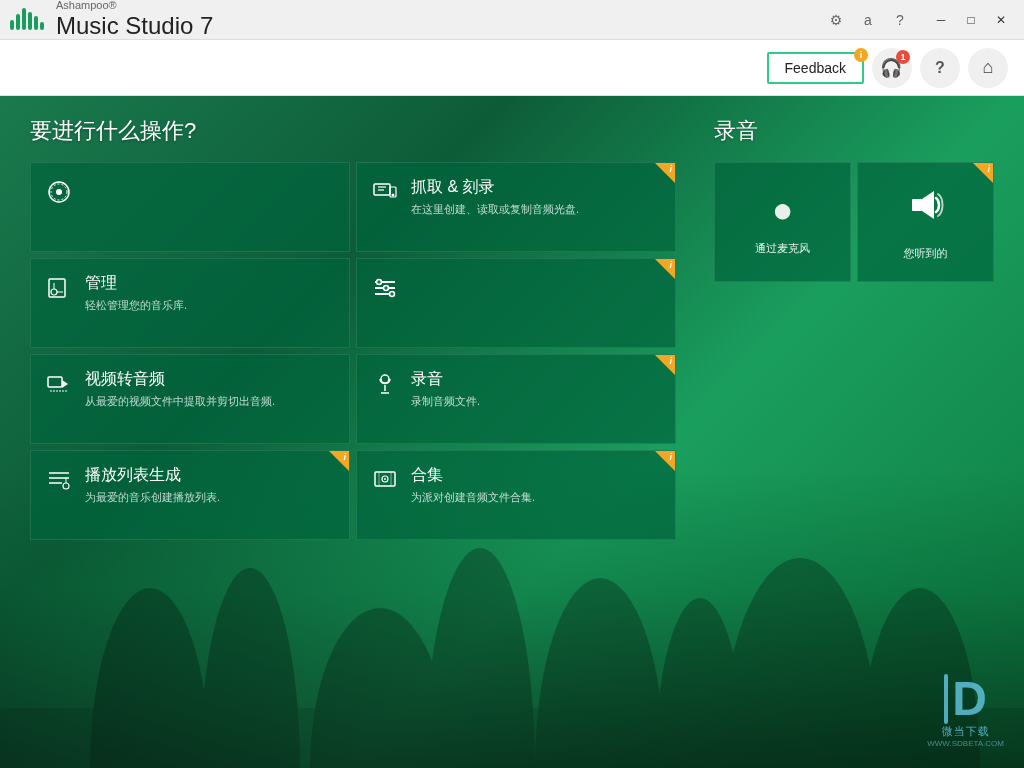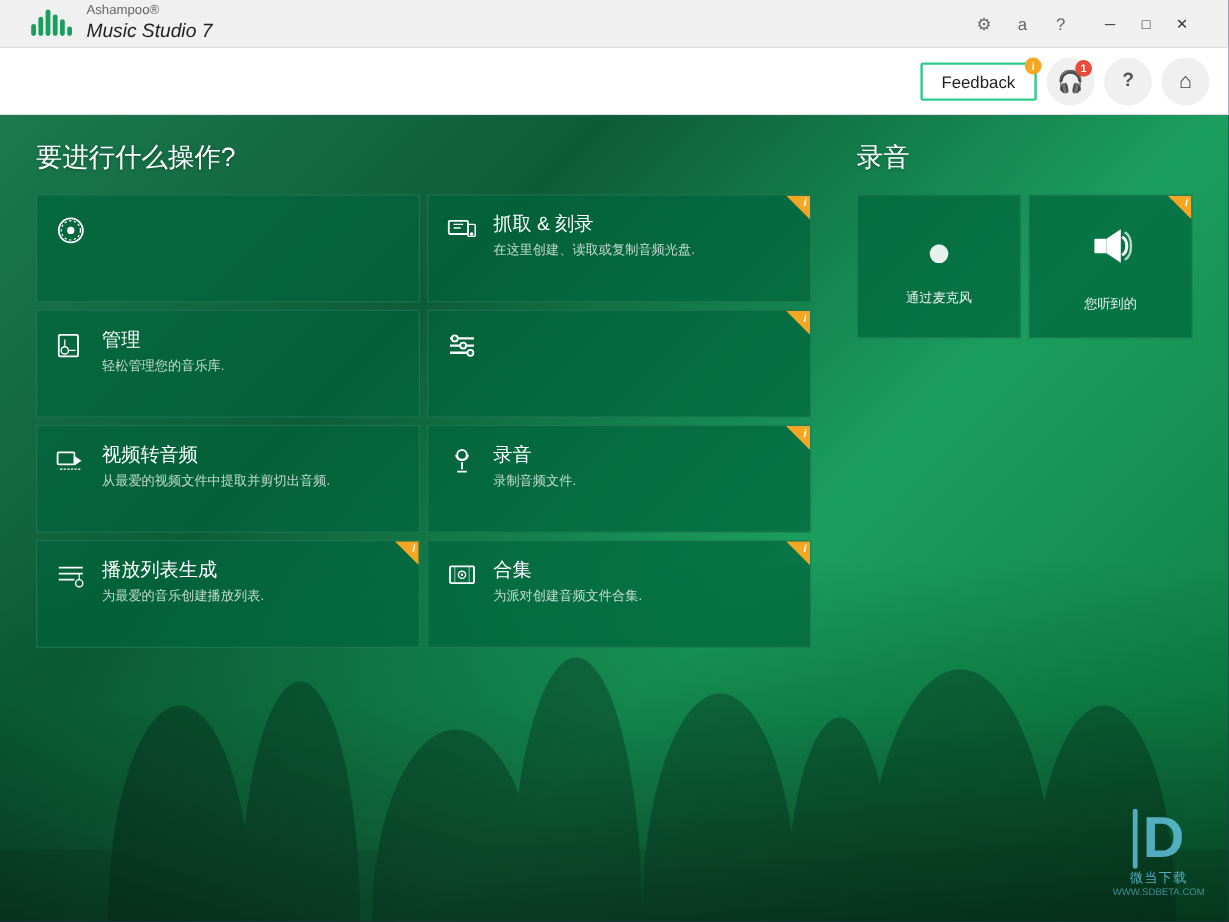--- a/index.html
+++ b/index.html
@@ -11,21 +11,21 @@
       background: #1a1a2e;
     }
 
     
     .titlebar {
       height: 40px;
       background: #f0f0f0;
       display: flex;
       align-items: center;
       justify-content: space-between;
-      padding: 0 24px;
+      padding: 0 8px;
       border-bottom: 1px solid #ddd;
     }
     .titlebar-left {
       display: flex;
       align-items: center;
       gap: 8px;
     }
     .logo-icon {
       display: flex;
       align-items: center;
@@ -35,24 +35,23 @@
       font-size: 13px;
       color: #333;
       line-height: 1.2;
     }
     .app-title .brand {
       font-size: 11px;
       display: block;
       color: #666;
     }
     .app-title .name {
-      font-size: 16px;
+      font-size: 24px;
       font-weight: 300;
       color: #222;
-      font-style: italic;
     }
     .titlebar-right {
       display: flex;
       align-items: center;
       gap: 4px;
     }
     .titlebar-icon-btn {
       width: 28px;
       height: 28px;
       display: flex;

